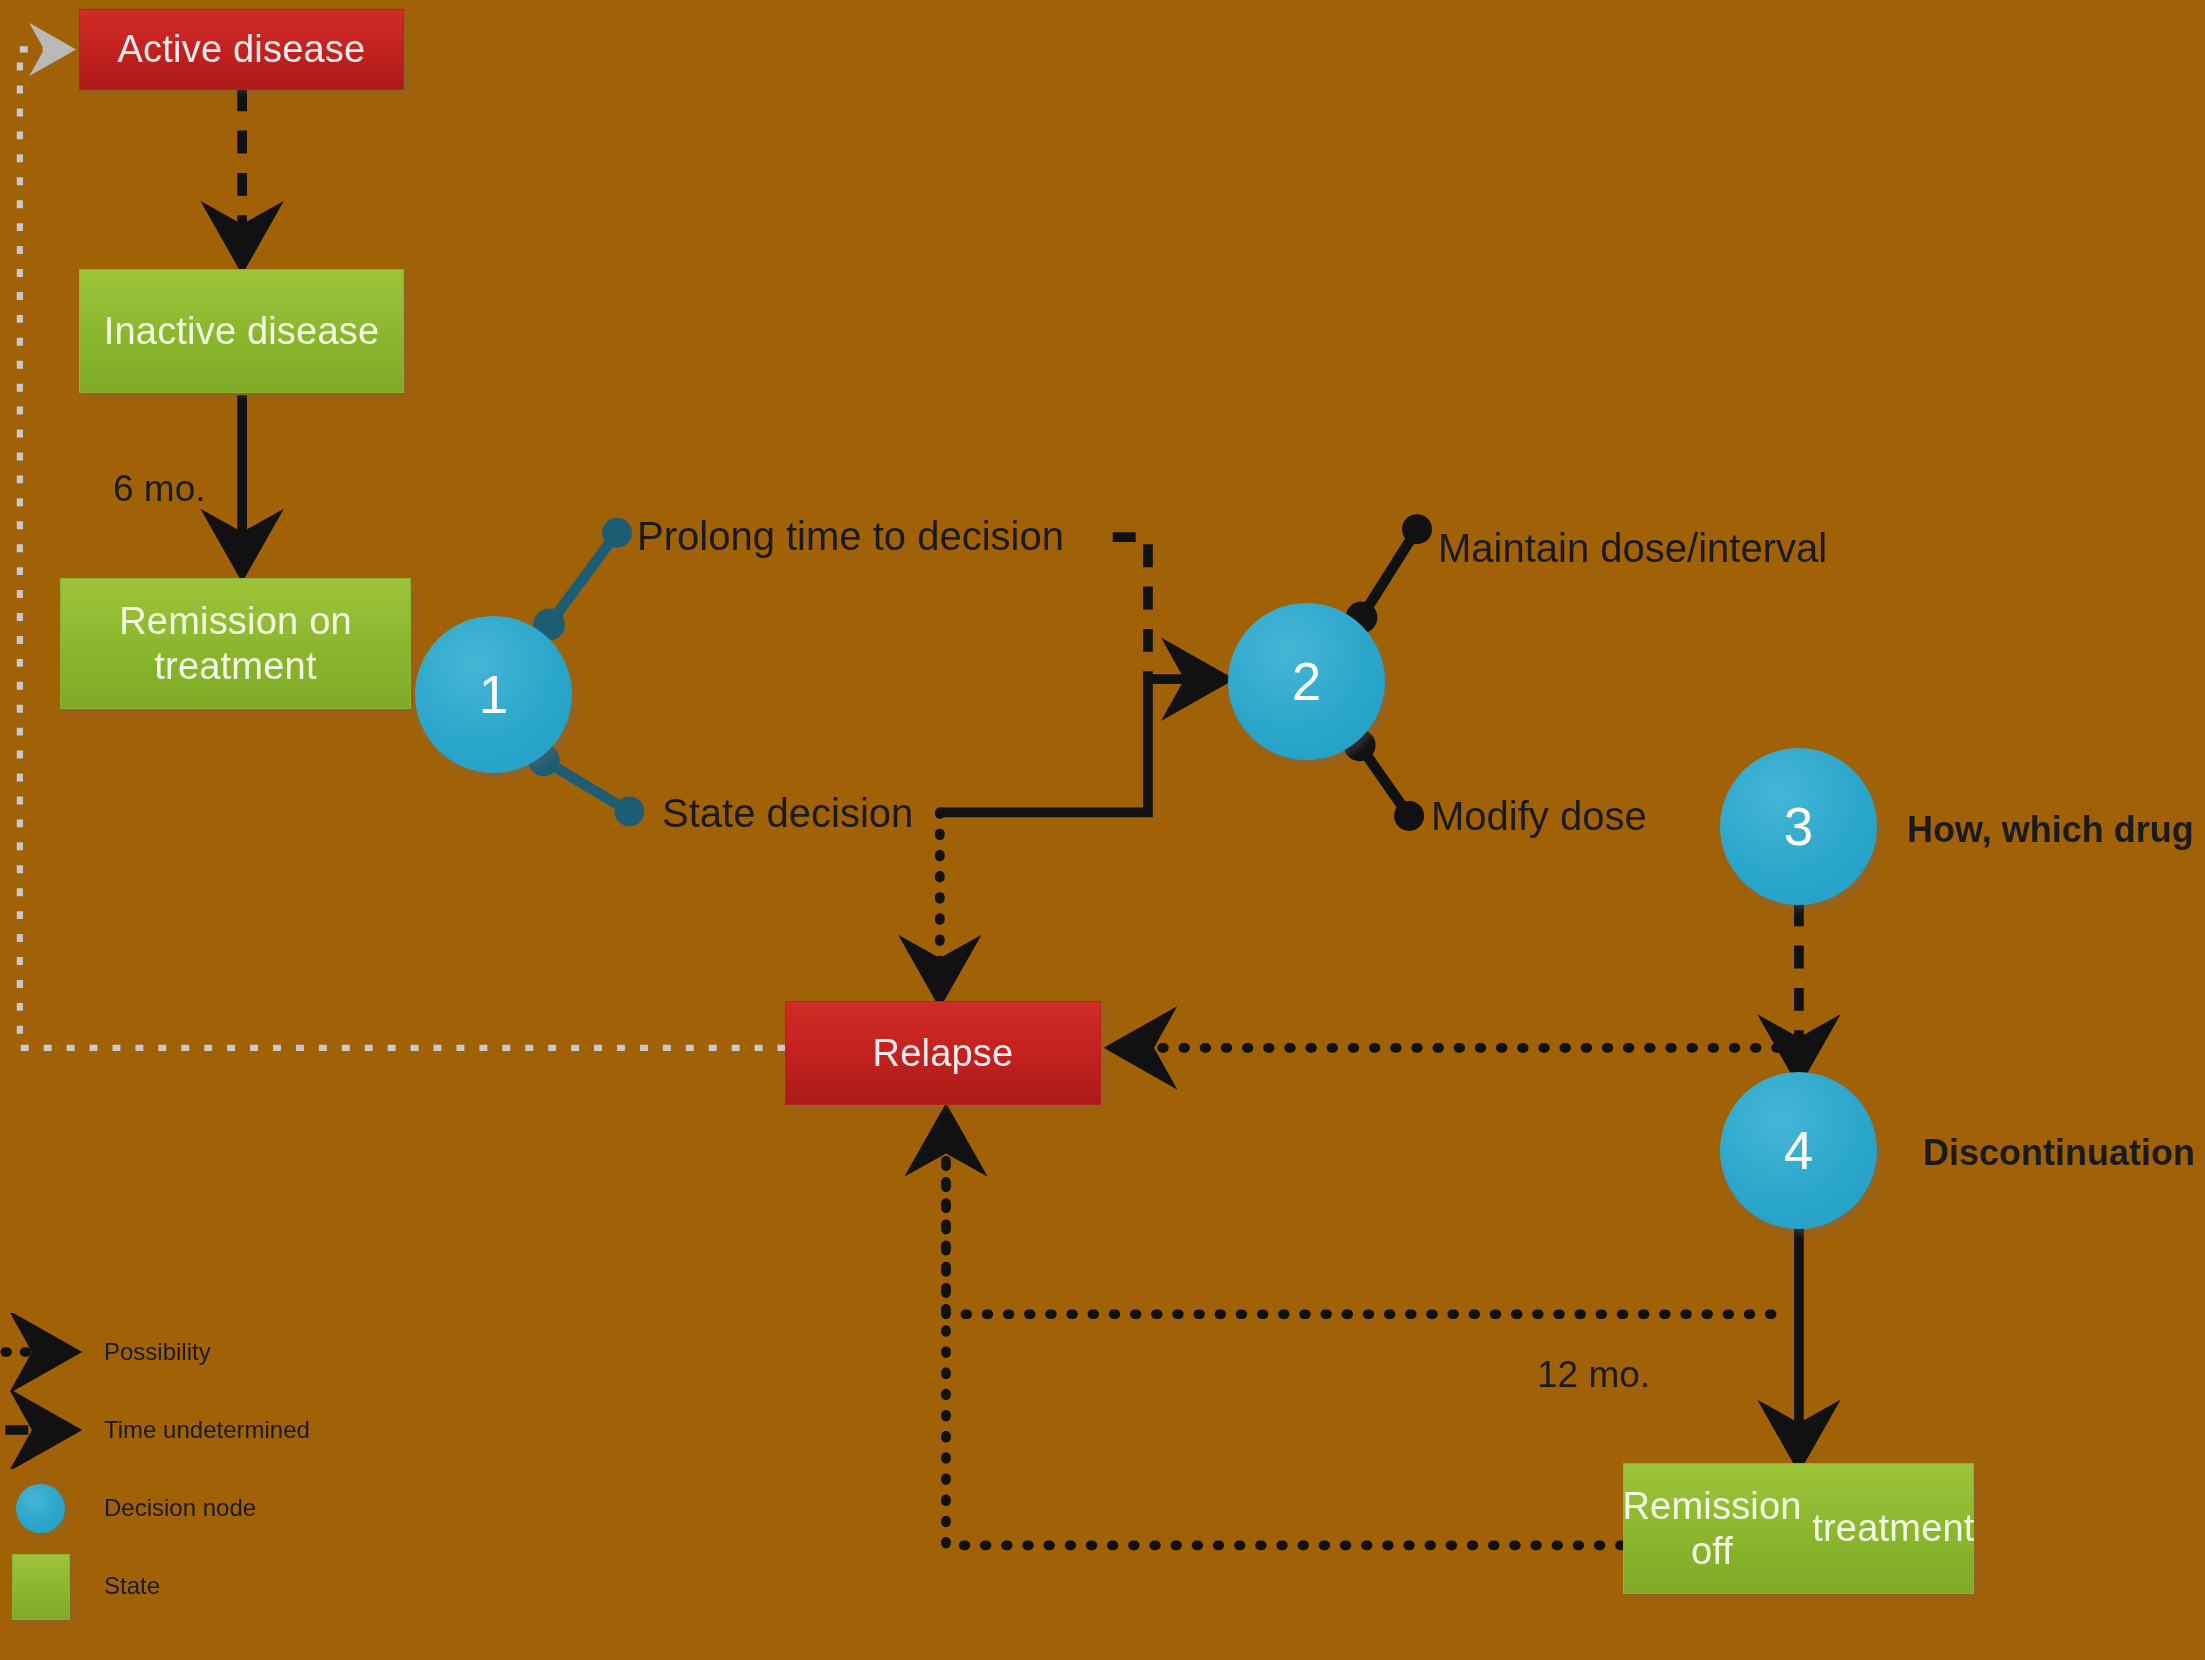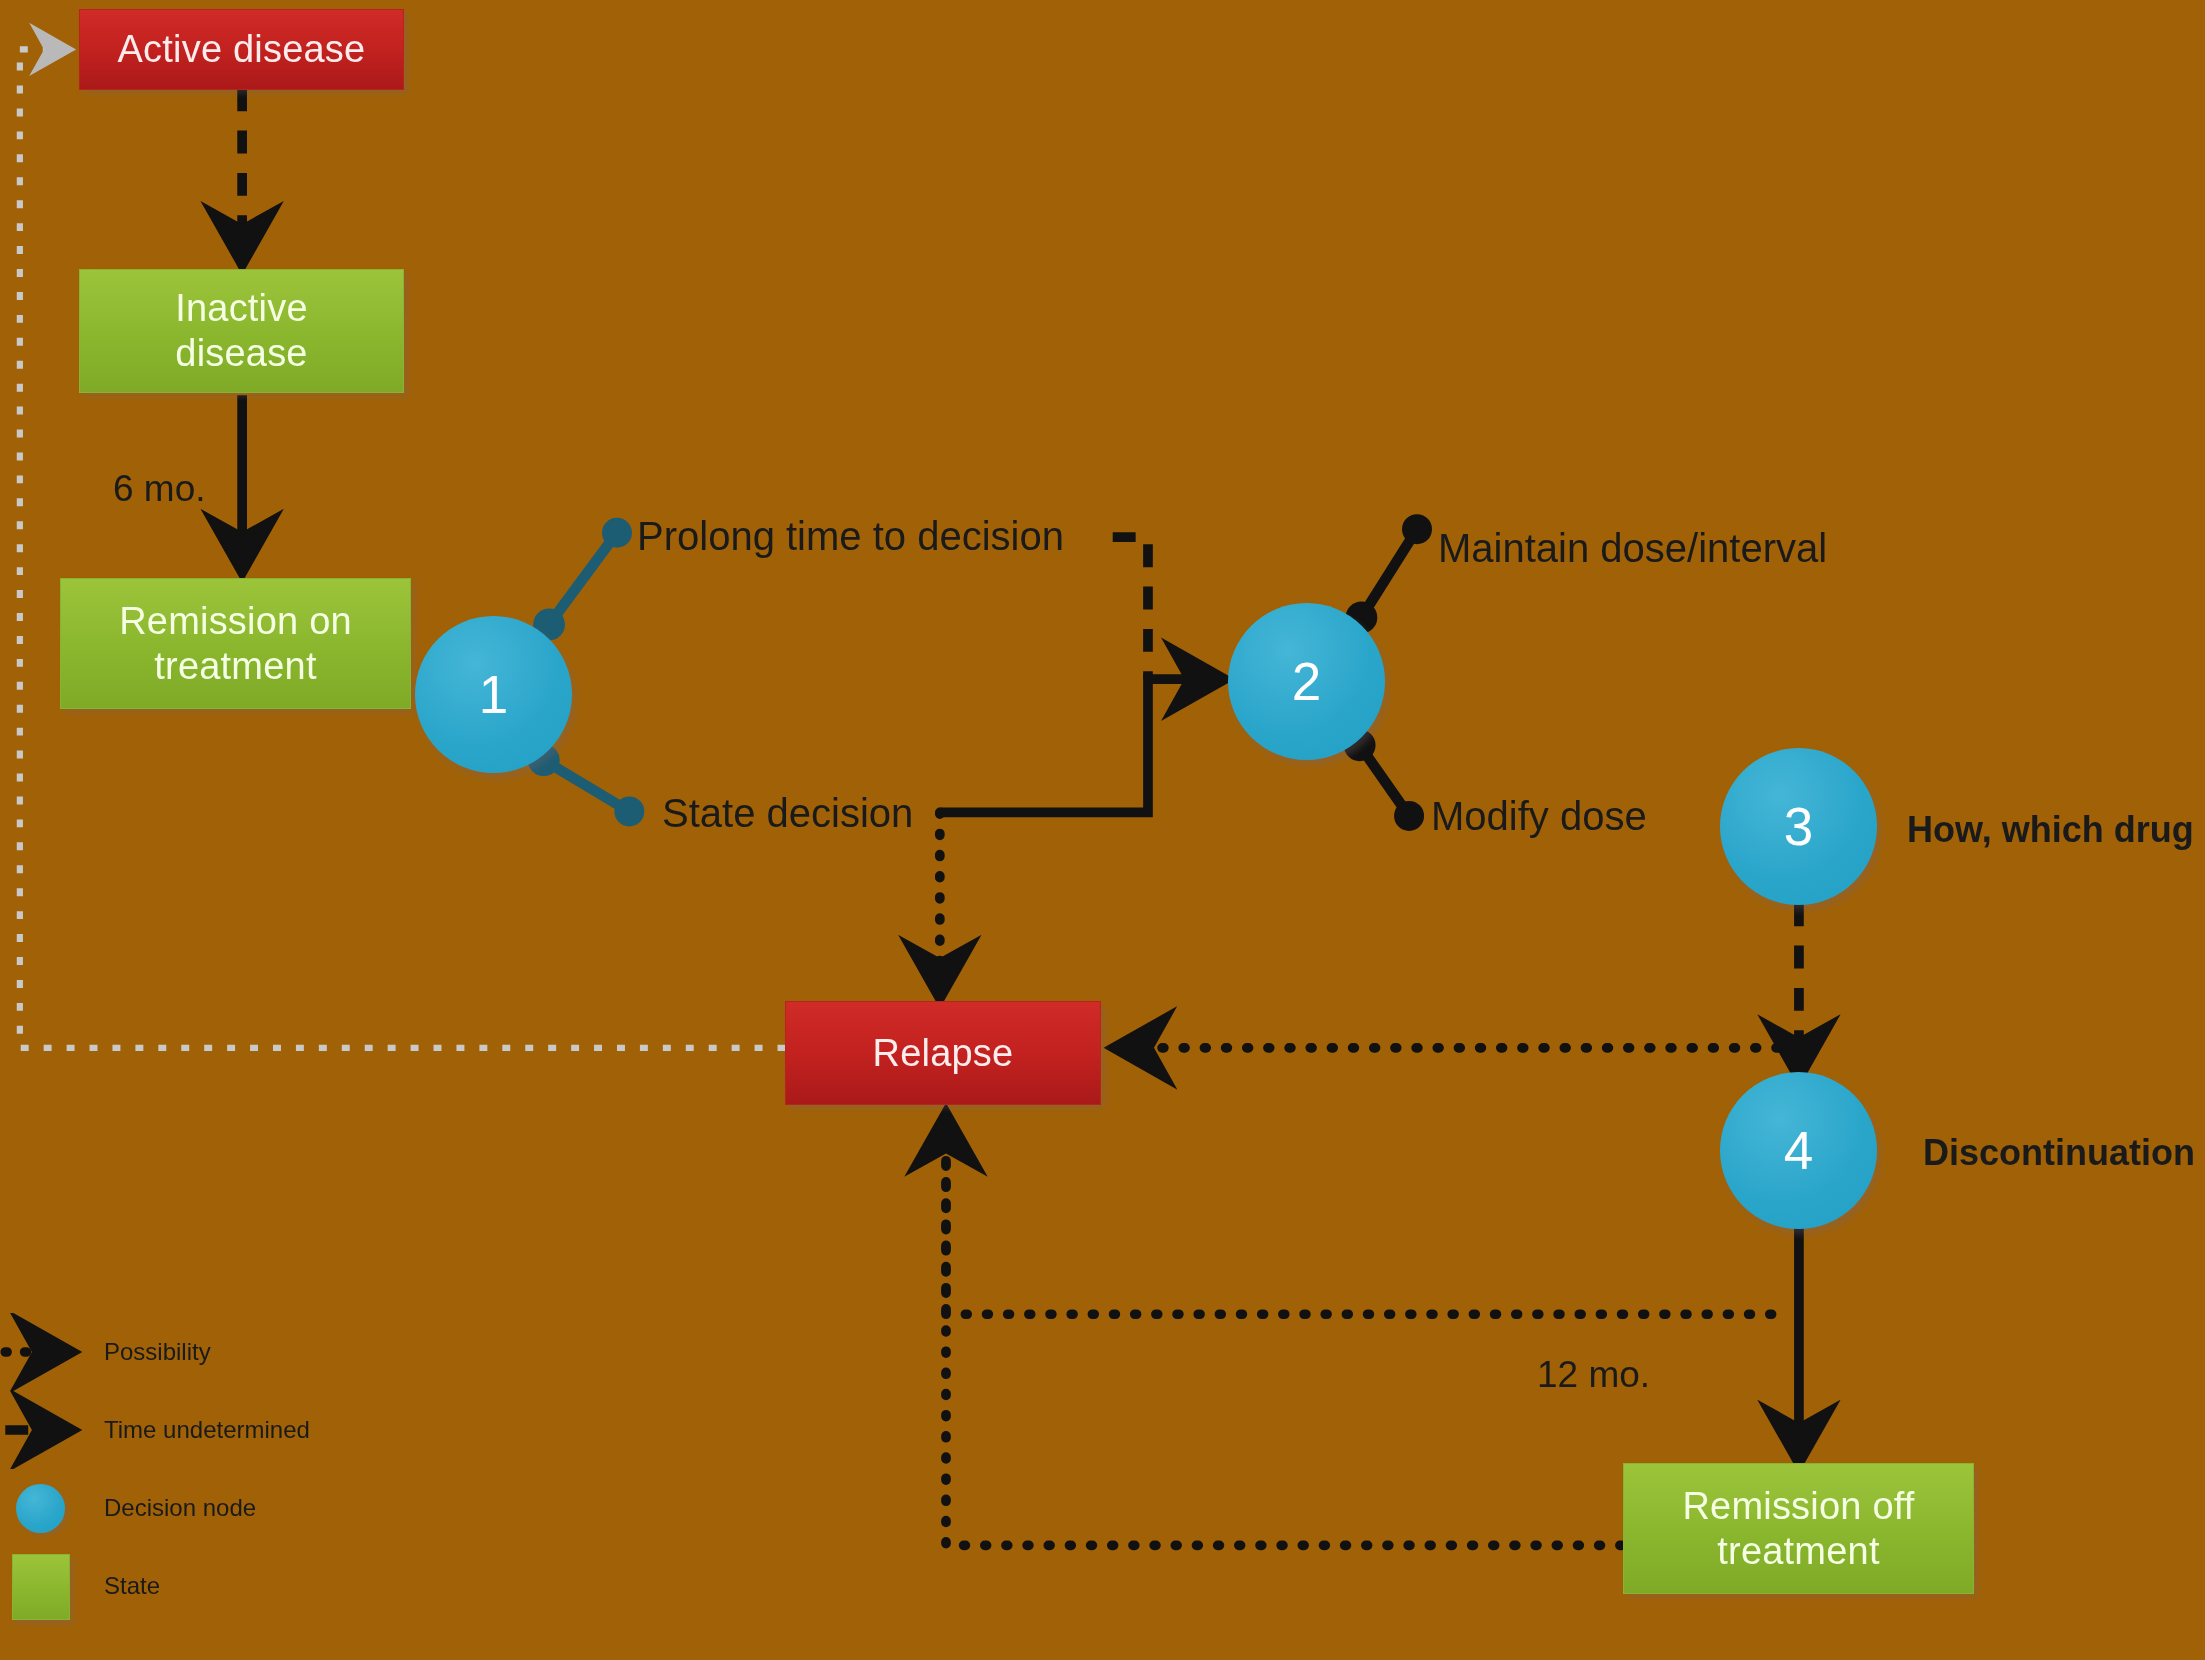--- a/index.html
+++ b/index.html
@@ -175,35 +175,35 @@
 
     <path d="M 2008 1490 L 1072 1490 L 1072 1266" fill="none" stroke="#111111" stroke-width="11" stroke-dasharray="2 22" stroke-linecap="round" marker-end="url(#ah-black)"></path>
 
     <path d="M 1838 1752 L 1072 1752 L 1072 1266" fill="none" stroke="#111111" stroke-width="11" stroke-dasharray="2 22" stroke-linecap="round"></path>
   </svg>
 
   <div class="box disease" style="left:79px; top:8.8px; width:325px; height:81px;">
     <span>Active disease</span>
   </div>
 
-  <div class="box state" style="left:79px; top:269px; width:325px; height:124px; flex-direction:column;">
+  <div class="box state" style="left:79px; top:269px; width:325px; height:124px; flex-direction:row;">
     <span>Inactive</span>
     <span>disease</span>
   </div>
 
   <div class="box state" style="left:60px; top:578px; width:351px; height:131px; flex-direction:column;">
     <span>Remission on</span>
     <span>treatment</span>
   </div>
 
   <div class="box disease" style="left:785px; top:1001px; width:316px; height:104px;">
     <span>Relapse</span>
   </div>
 
-  <div class="box state" style="left:1623px; top:1463px; width:351px; height:131px; flex-direction:column;">
+  <div class="box state" style="left:1623px; top:1463px; width:351px; height:131px; flex-direction:row;">
     <span>Remission off</span>
     <span>treatment</span>
   </div>
 
   <div class="node" style="left:415px; top:616px; width:157px; height:157px;">
     <span>1</span>
   </div>
 
   <div class="node" style="left:1228px; top:603px; width:157px; height:157px;">
     <span>2</span>

